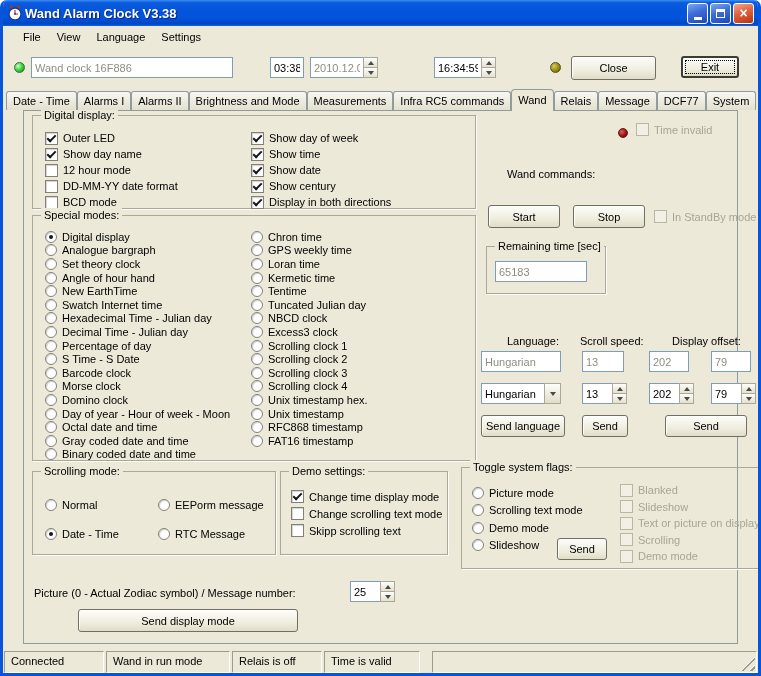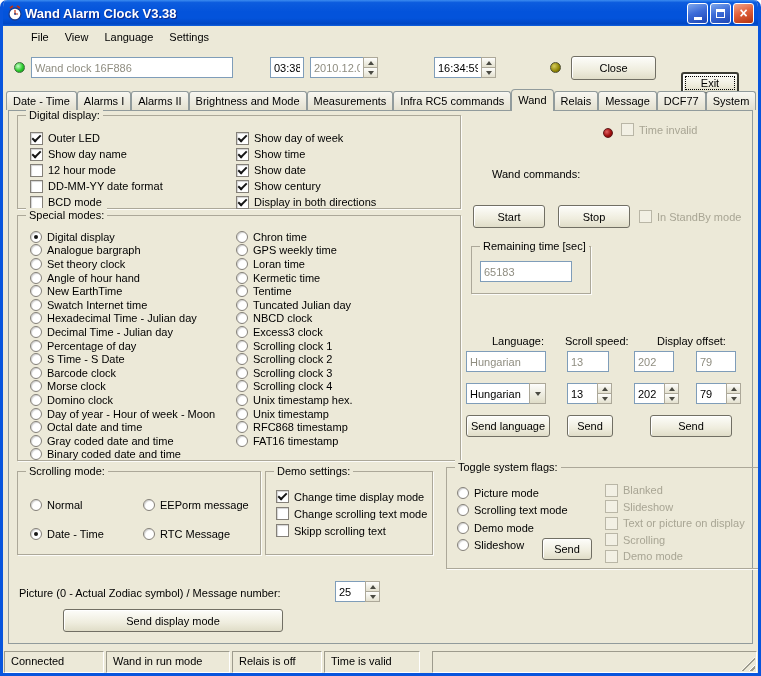--- a/index.html
+++ b/index.html
@@ -14,21 +14,21 @@
   .titlebar .title{flex:1;color:#fff;font-weight:bold;font-size:13px;text-shadow:1px 1px 1px #10247E;white-space:nowrap}
   .winbtns{display:flex;gap:2px}
   .winbtn{width:21px;height:21px;border:1px solid #fff;border-radius:3px;display:flex;align-items:center;justify-content:center;cursor:default}
   .winbtn.minb,.winbtn.maxb{background:linear-gradient(160deg,#7EA8EC,#3D6CD8 45%,#1E46B4)}
   .winbtn.closeb{background:linear-gradient(160deg,#F0A58C,#E1623C 45%,#B43310)}
   .gl-min{width:8px;height:3px;background:#fff;margin-top:10px}
   .gl-max{width:9px;height:9px;border:1px solid #fff;border-top:3px solid #fff}
   .gl-close{color:#fff;font-weight:bold;font-size:14px;line-height:14px}
 
   
-  .menubar{height:21px;display:flex;align-items:center;padding-left:20px}
+  .menubar{height:21px;display:flex;align-items:center;padding-left:12px}
   .menu-item{padding:3px 8px;white-space:nowrap}
 
   
   .toolbar{position:relative;height:41px}
   .led{position:absolute;width:11px;height:11px;border-radius:50%}
   .led-green{background:radial-gradient(circle at 35% 35%,#C9FFC9,#2ECC2E 55%,#0A8A0A);border:1px solid #3C6E3C}
   .led-yellow{background:radial-gradient(circle at 35% 35%,#D6CC5A,#8A8000 65%,#5C5600);border:1px solid #4F4F30}
   .led-red{background:radial-gradient(circle at 35% 35%,#E06060,#A01010 55%,#700000);border:1px solid #5E1A1A}
   #led-conn{left:11px;top:15px}
   #led-standby{left:547px;top:15px}
@@ -48,30 +48,30 @@
   .tri-up{border-left:3px solid transparent;border-right:3px solid transparent;border-bottom:4px solid #4A4A42}
   .tri-down{border-left:3px solid transparent;border-right:3px solid transparent;border-top:4px solid #4A4A42}
   #spin-date{left:307px;top:10px}
   #spin-time{left:431px;top:10px}
 
   .btn{position:absolute;display:flex;align-items:center;justify-content:center;white-space:nowrap;
     background:linear-gradient(180deg,#FDFDFA,#EFEDDE 60%,#E0DDC8);border:1px solid #716F64;border-radius:3px;
     box-shadow:inset 1px 1px 0 #fff;font-size:11px;cursor:default}
   .btn.default{border:2px solid #3C3C34;outline:1px dotted #000;outline-offset:-5px}
   #btn-close{left:568px;top:9px;width:85px;height:24px}
-  #btn-exit{left:678px;top:25px;width:58px;height:22px}
+  #btn-exit{left:678px;top:9px;width:58px;height:22px}
 
   
   .tabs{height:22px;display:flex;align-items:flex-end;padding-left:3px;position:relative;z-index:2}
   .tab{height:19px;padding:3px 6px 2px;border:1px solid #919B9C;border-bottom:none;border-radius:3px 3px 0 0;
     background:linear-gradient(#F8F7F1,#E3E0CF);white-space:nowrap;margin-right:0px}
   .tab.active{height:22px;padding-top:4px;margin-bottom:-1px;background:#ECE9D8;position:relative;z-index:3;border-radius:4px 4px 0 0}
 
   
-  .page{position:relative;height:534px;margin:0 5px;border:1px solid #919B9C;background:#ECE9D8;z-index:1}
+  .page{position:relative;height:534px;margin:0 20px;border:1px solid #919B9C;background:#ECE9D8;z-index:1}
 
   .group{position:absolute;border:1px solid #ACA899;box-shadow:1px 1px 0 rgba(255,255,255,.85)}
   .group>.gt{position:absolute;top:-8px;left:8px;background:#ECE9D8;padding:0 3px;line-height:14px;white-space:nowrap}
 
   .col{position:absolute}
   .opt{display:flex;align-items:center;gap:5px}
   .ol{line-height:12px;white-space:nowrap}
   .g{flex:none}
   .g.checkbox{width:13px;height:13px;background:#fff;border:1px solid #848078;box-shadow:inset 1px 1px 1px rgba(0,0,0,.18)}
   .g.checkbox.on::after{content:"";display:block;width:7px;height:3px;border-left:2px solid #161616;border-bottom:2px solid #161616;

